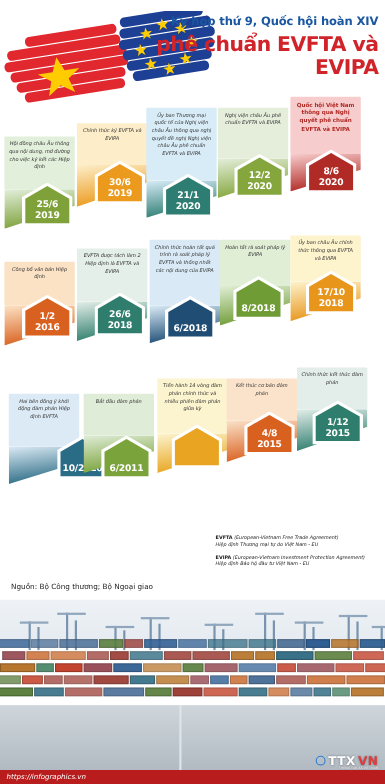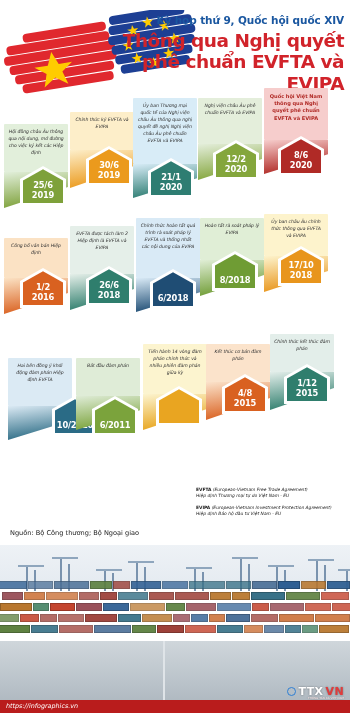--- a/index.html
+++ b/index.html
@@ -135,23 +135,22 @@
             <polygon points="166,48 167.4,52 171.6,52 168.2,54.6 169.5,58.7 166,56.2 162.5,58.7 163.8,54.6 160.4,52 164.6,52"></polygon>
             <polygon points="150,55 151.4,59 155.6,59 152.2,61.6 153.5,65.7 150,63.2 146.5,65.7 147.8,61.6 144.4,59 148.6,59"></polygon>
             <polygon points="134,48 135.4,52 139.6,52 136.2,54.6 137.5,58.7 134,56.2 130.5,58.7 131.8,54.6 128.4,52 132.6,52"></polygon>
             <polygon points="127,34 128.4,38 132.6,38 129.2,40.6 130.5,44.7 127,42.2 123.5,44.7 124.8,40.6 121.4,38 125.6,38"></polygon>
             <polygon points="134,20 135.4,24 139.6,24 136.2,26.6 137.5,30.7 134,28.2 130.5,30.7 131.8,26.6 128.4,24 132.6,24"></polygon>
           </g>
         </g>
       </svg>
     </div>
     <div class="title-wrap">
-      <div class="kicker">Kỳ họp thứ 9, Quốc hội quốc XIV</div>
+      <div class="kicker">Kỳ họp thứ 9, Quốc hội hoàn XIV</div>
       <div class="title-main">
-        <div>Thông qua Nghị quyết</div>
         <div>phê chuẩn EVFTA và EVIPA</div>
       </div>
     </div>
   </div>
 
   <div class="timeline" id="timeline">
       <div class="card" style="left: 8px; top: 262px;">
         <div class="banner" style="height: 48px; background: rgb(219, 234, 244);">
           <div class="txt" style="color: rgb(51, 51, 51);">Hai bên đồng ý khởi động đàm phán Hiệp định EVFTA</div>
         </div>

